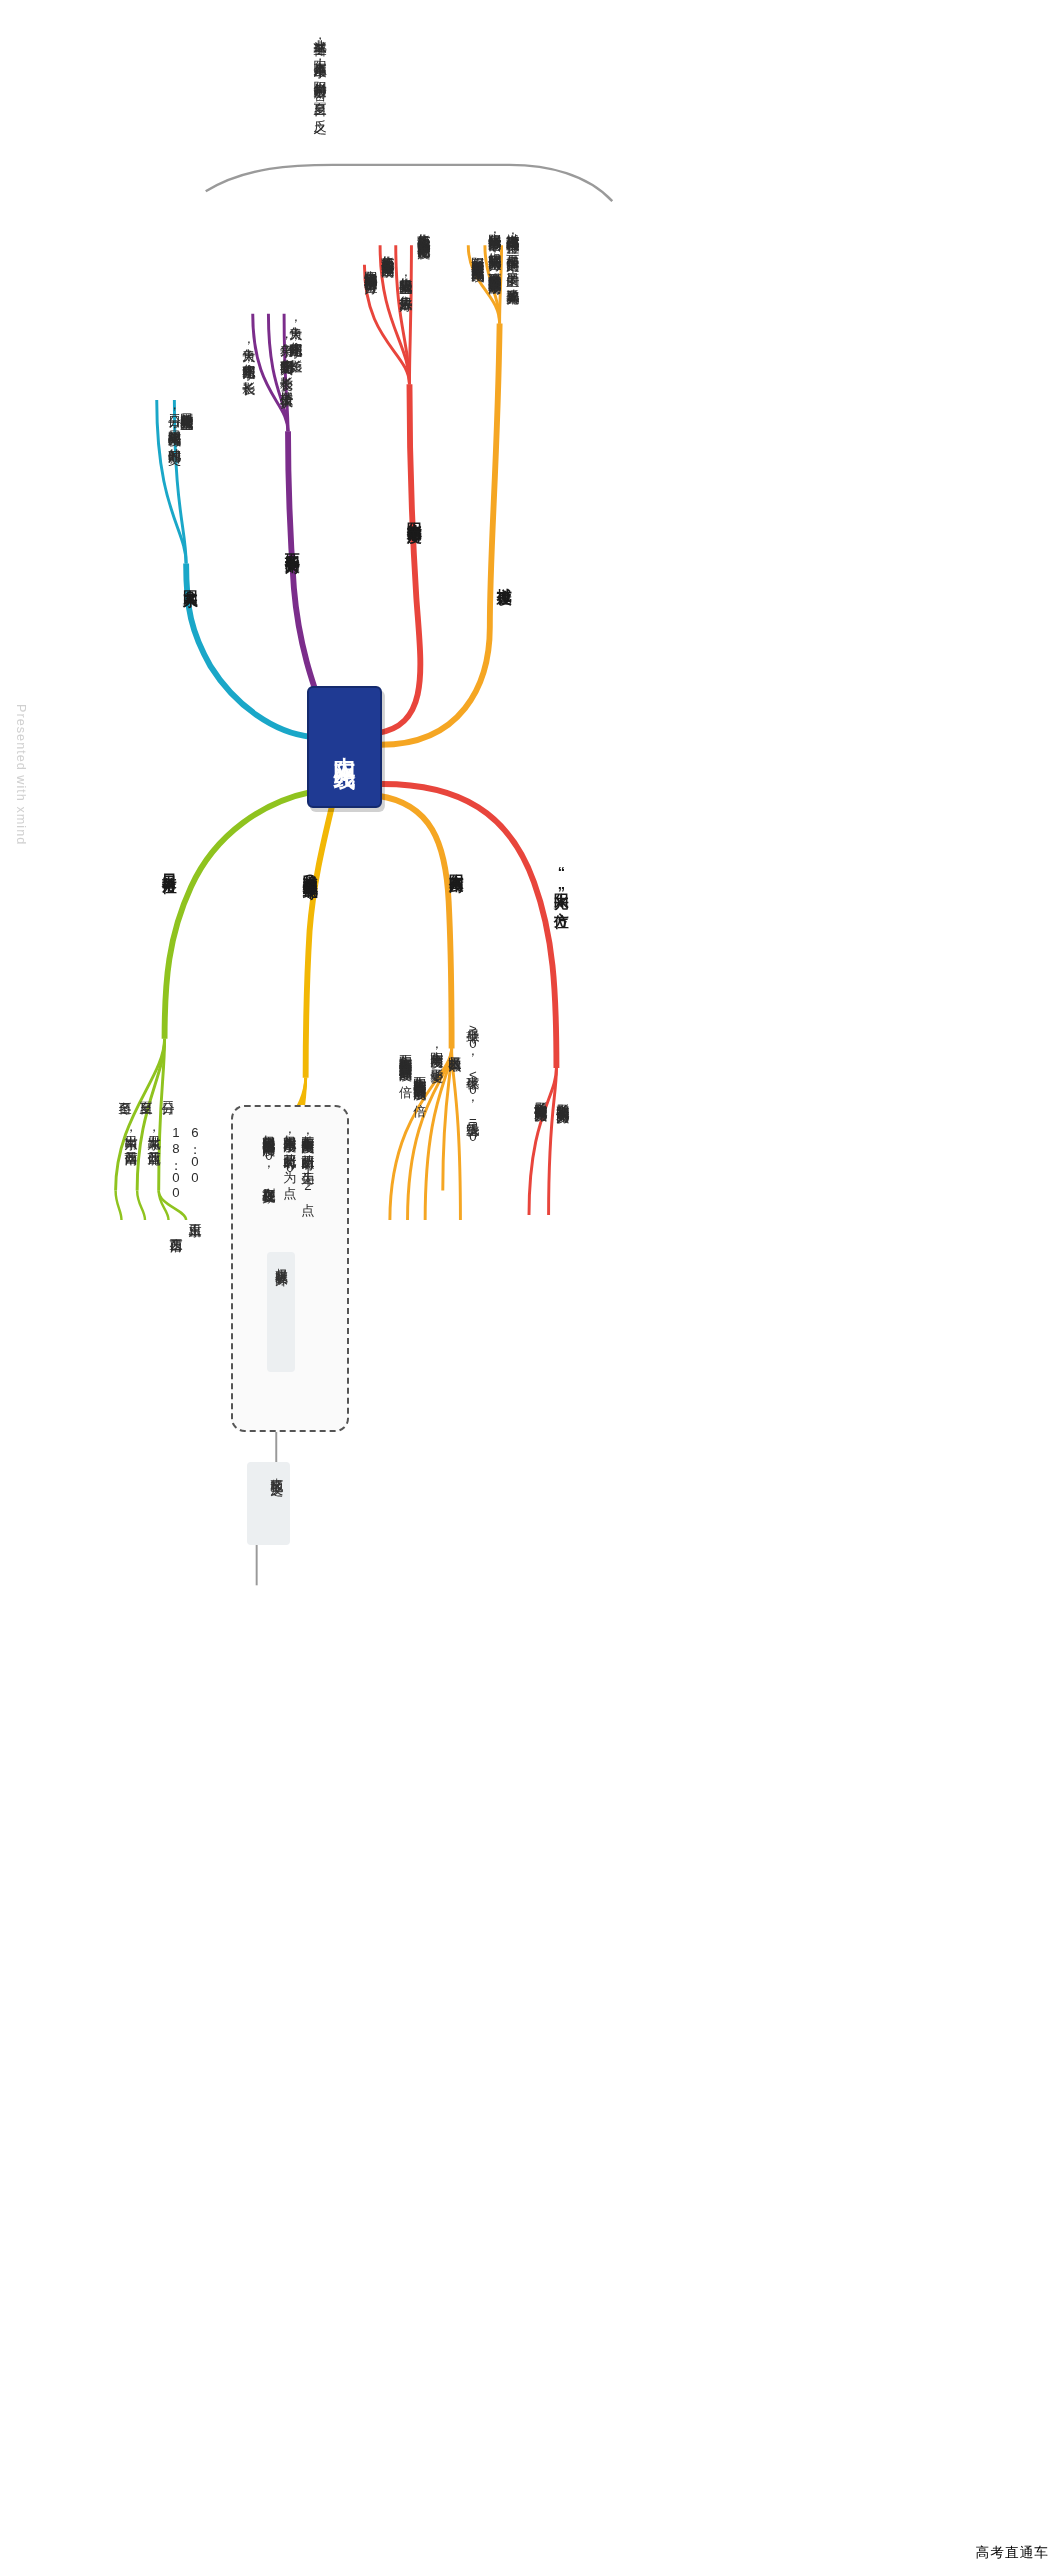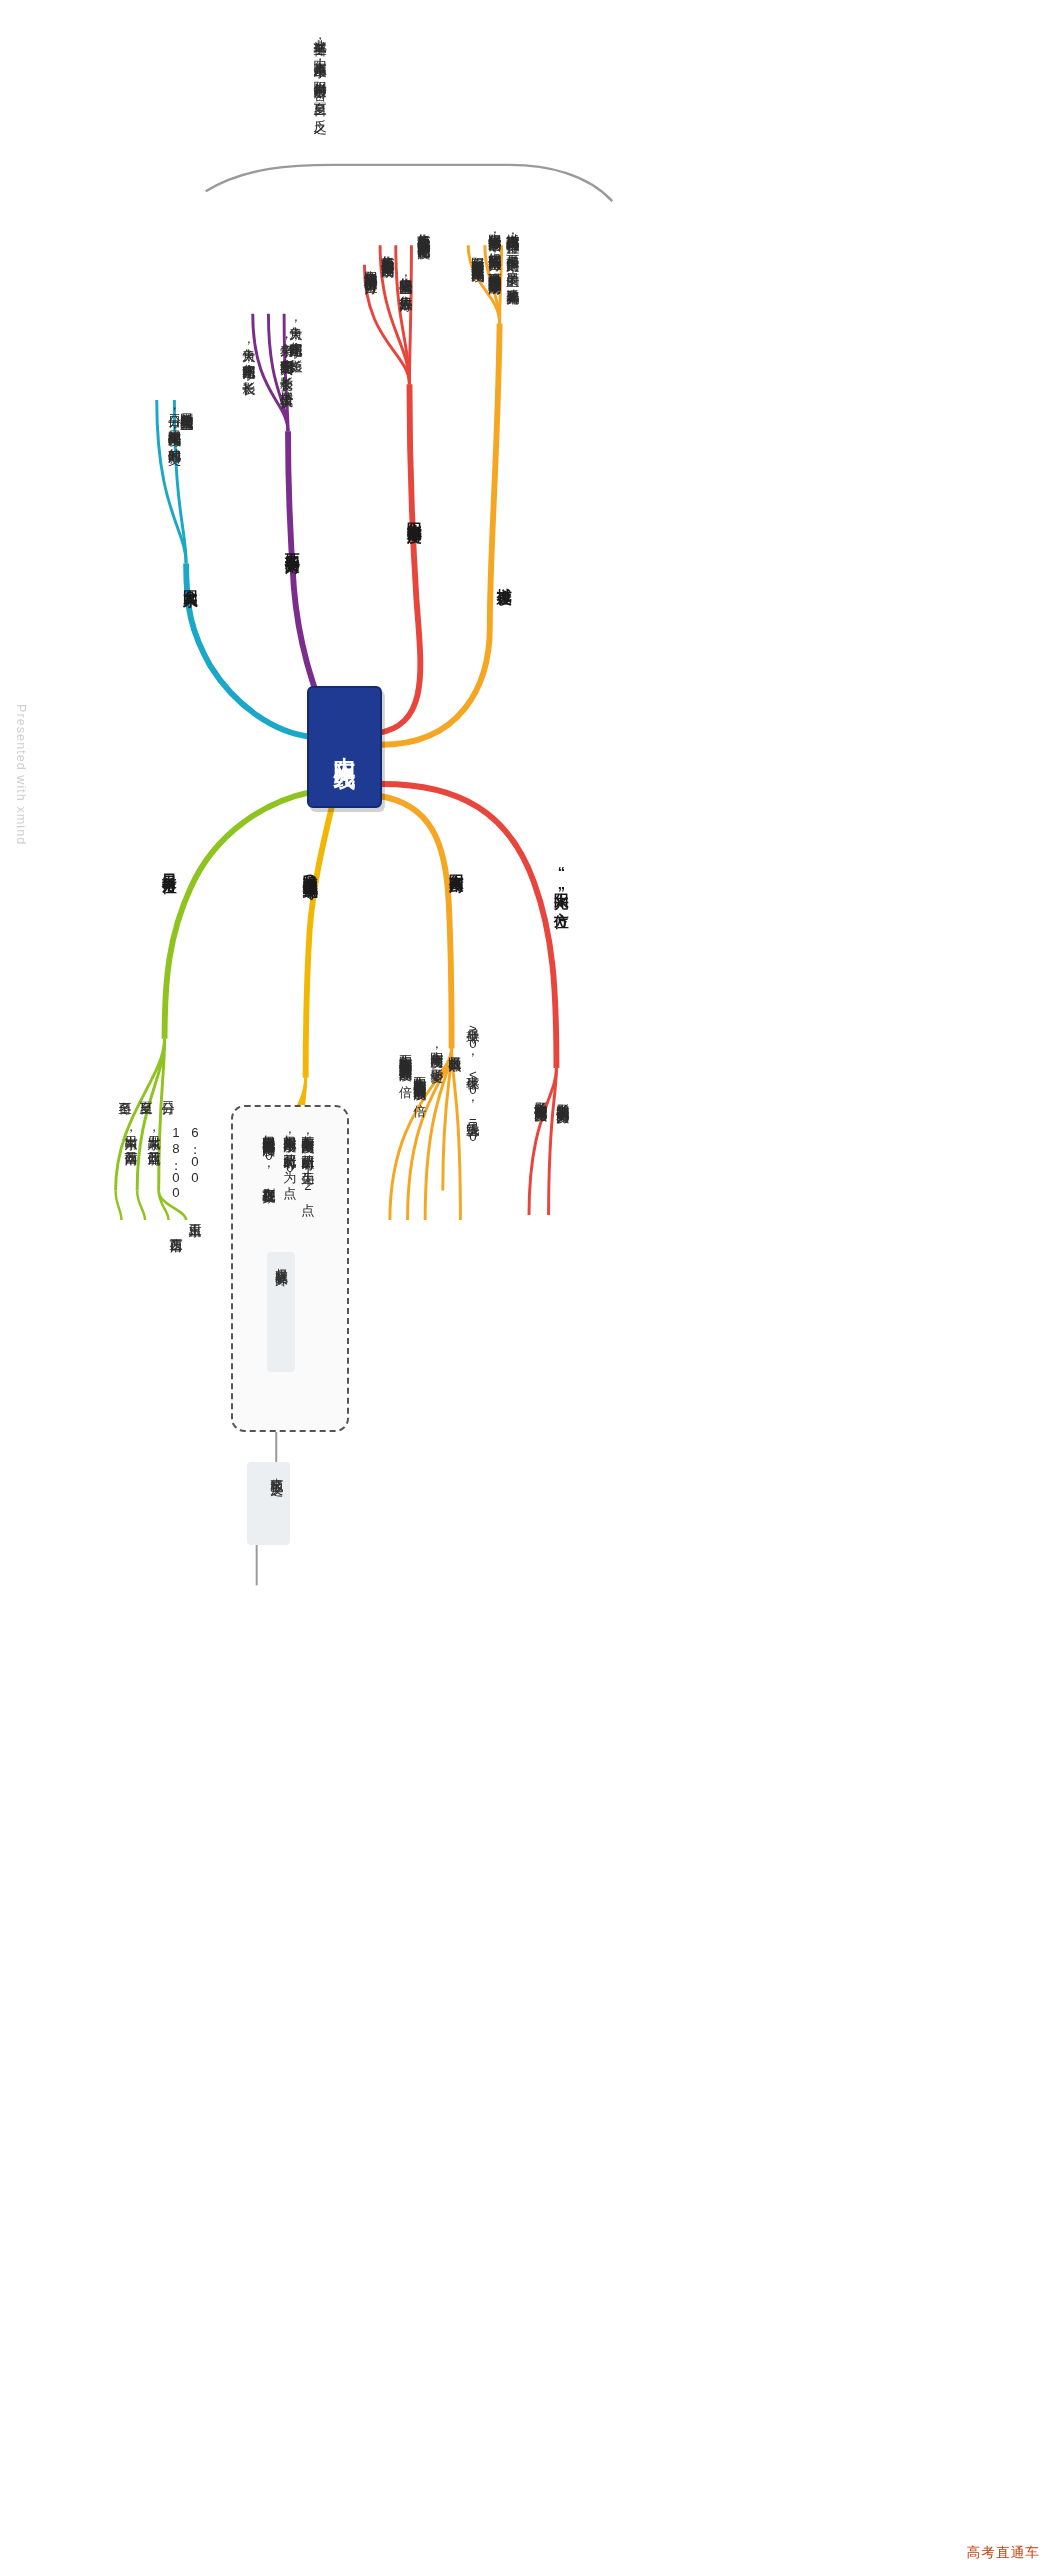--- a/index.html
+++ b/index.html
@@ -30,21 +30,21 @@
   .topnote{position:absolute;left:304px;top:29px;width:25.5px;
            writing-mode:vertical-rl;text-orientation:upright;
            font-size:13.2px;line-height:1.5;color:#2b2b2b;letter-spacing:1px;
            height:147px;}
 
   .dashbox{position:absolute;border:2px dashed #555;border-radius:13.7px;
            background:#fafafa;}
 
   .watermark{position:absolute;color:#d0d0d0;font-size:12.7px;letter-spacing:1px;}
   .wm-left{left:13.7px;top:704px;writing-mode:vertical-rl;}
-  .wm-br{right:18px;bottom:13.7px;font-size:13.7px;color:#c2410c;}
+  .wm-br{right:9px;bottom:13.7px;font-size:13.7px;color:#000000;}
 </style>
 </head>
 <body>
 
 <div class="canvas">
 
   <svg class="links" viewBox="0 0 1080 2629" width="1058" height="2576">
 
     <path d="M210 195 C 250 170, 300 168, 340 168 L 520 168 C 560 168, 600 178, 625 205" fill="none" stroke="#9a9a9a" stroke-width="2.5"></path>
 

